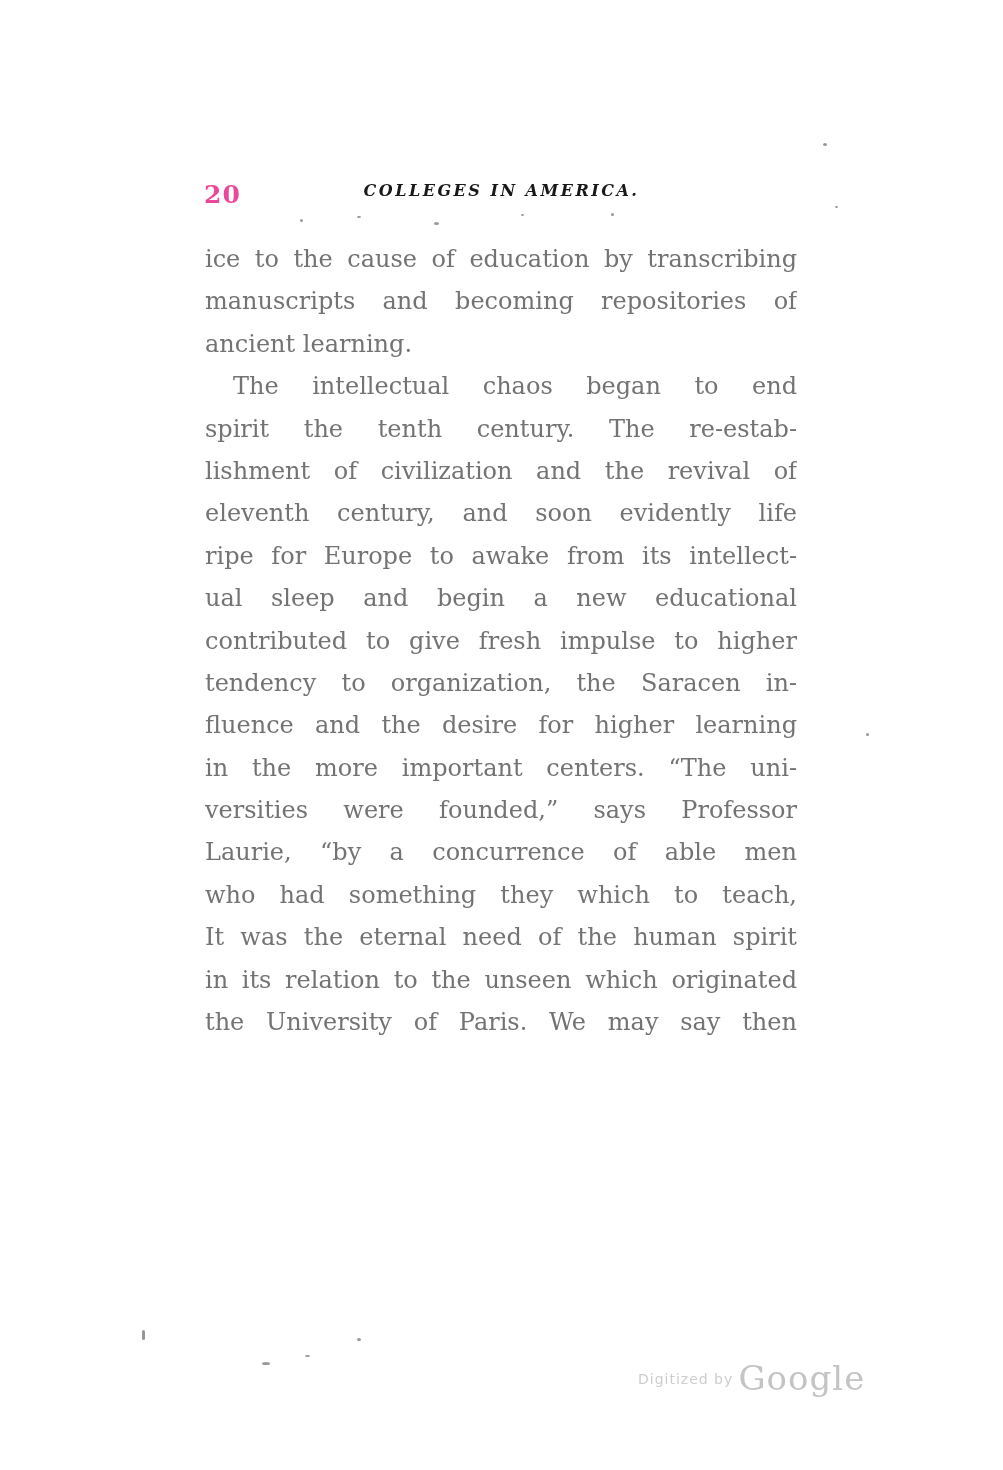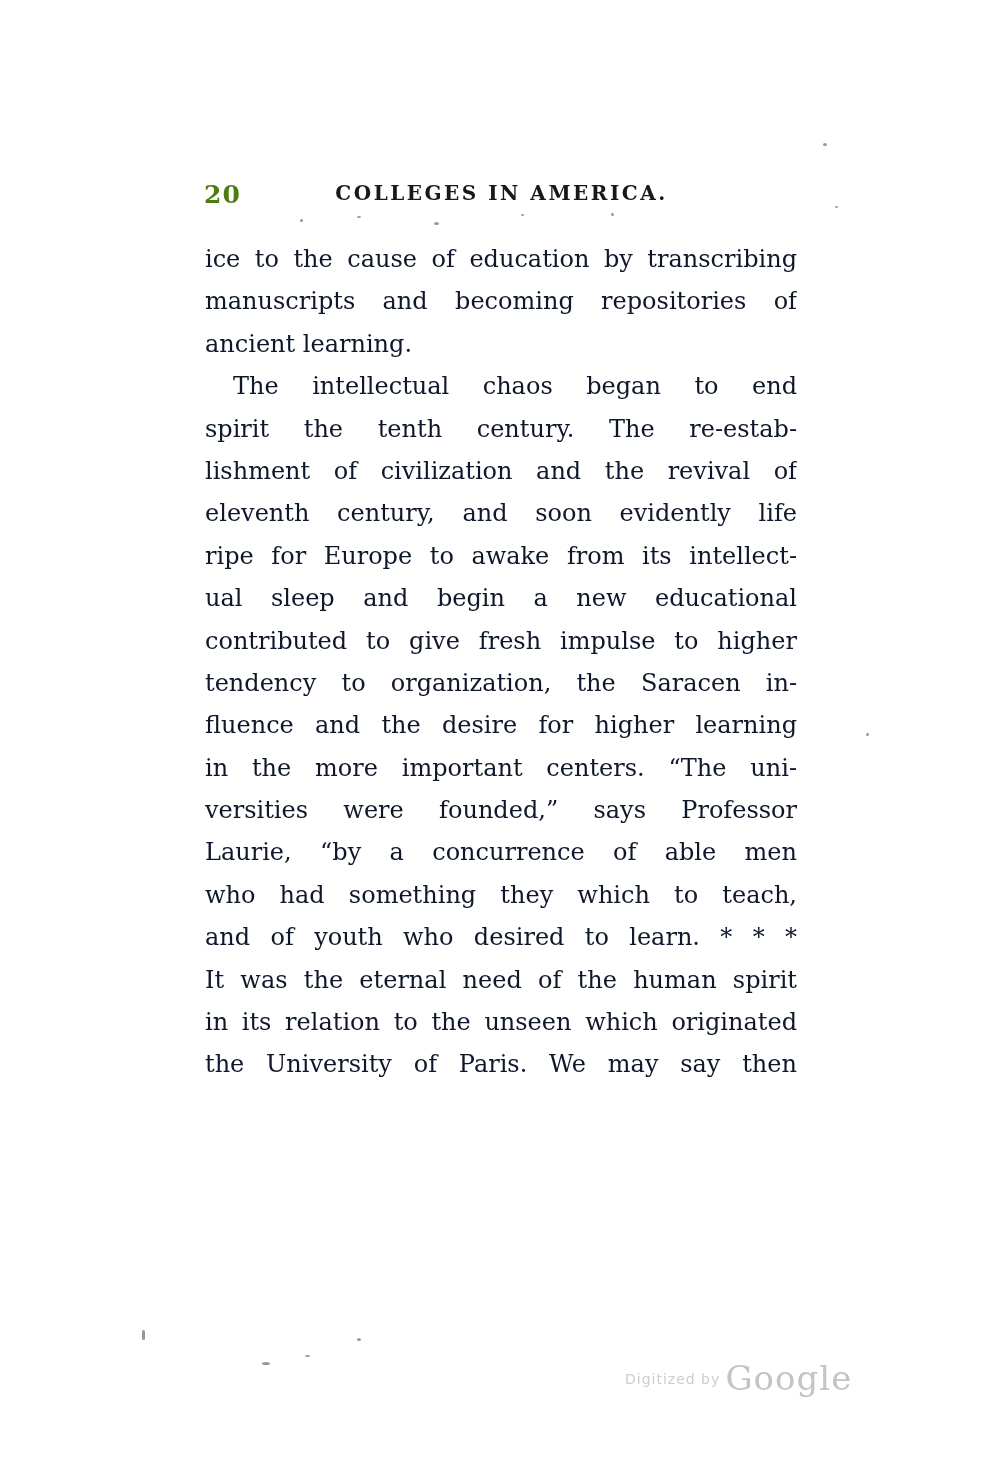--- a/index.html
+++ b/index.html
@@ -17,59 +17,60 @@
     color: #161616;
   }
   
   .pagenum {
     position: absolute;
     left: 204px;
     top: 180px;
     font-size: 25px;
     font-weight: bold;
     letter-spacing: 1px;
-    color: #4d7c0f;
+    color: #ec4899;
   }
   .title {
     position: absolute;
     left: 0;
     right: 0;
     top: 181px;
     text-align: center;
+    font-style: italic;
     font-weight: 600;
-    font-size: 20px;
+    font-size: 16px;
     letter-spacing: 2.5px;
     color: #181818;
   }
   
   .body-text {
     position: absolute;
     left: 205px;
     top: 238px;
     width: 592px;
     font-size: 24px;
-    color: #0f172a;
+    color: #737373;
   }
   .line {
     height: 42.4px;
     line-height: 42.4px;
     text-align: justify;
     text-align-last: justify;
     overflow: hidden;
   }
   .line.indent {
     text-indent: 28px;
   }
   .line.para-end {
     text-align-last: left;
   }
   
   .watermark {
     position: absolute;
-    left: 625px;
+    left: 638px;
     top: 1358px;
     white-space: nowrap;
   }
   .wm-prefix {
     font-family: "DejaVu Sans", sans-serif;
     font-size: 14px;
     color: #cdcdcd;
     letter-spacing: 1px;
     vertical-align: 6px;
   }
@@ -106,21 +107,20 @@
       <div class="line">eleventh century, and soon evidently life</div>
       <div class="line">ripe for Europe to awake from its intellect-</div>
       <div class="line">ual sleep and begin a new educational</div>
       <div class="line">contributed to give fresh impulse to higher</div>
       <div class="line">tendency to organization, the Saracen in-</div>
       <div class="line">fluence and the desire for higher learning</div>
       <div class="line">in the more important centers. “The uni-</div>
       <div class="line">versities were founded,” says Professor</div>
       <div class="line">Laurie, “by a concurrence of able men</div>
       <div class="line">who had something they which to teach,</div>
-      <div class="line">and of youth who desired to learn. * * *</div>
       <div class="line">It was the eternal need of the human spirit</div>
       <div class="line">in its relation to the unseen which originated</div>
       <div class="line">the University of Paris. We may say then</div>
     </div>
 
   <div class="watermark">
     <span class="wm-prefix">Digitized by</span>
     <span class="wm-brand">Google</span>
   </div>
 

